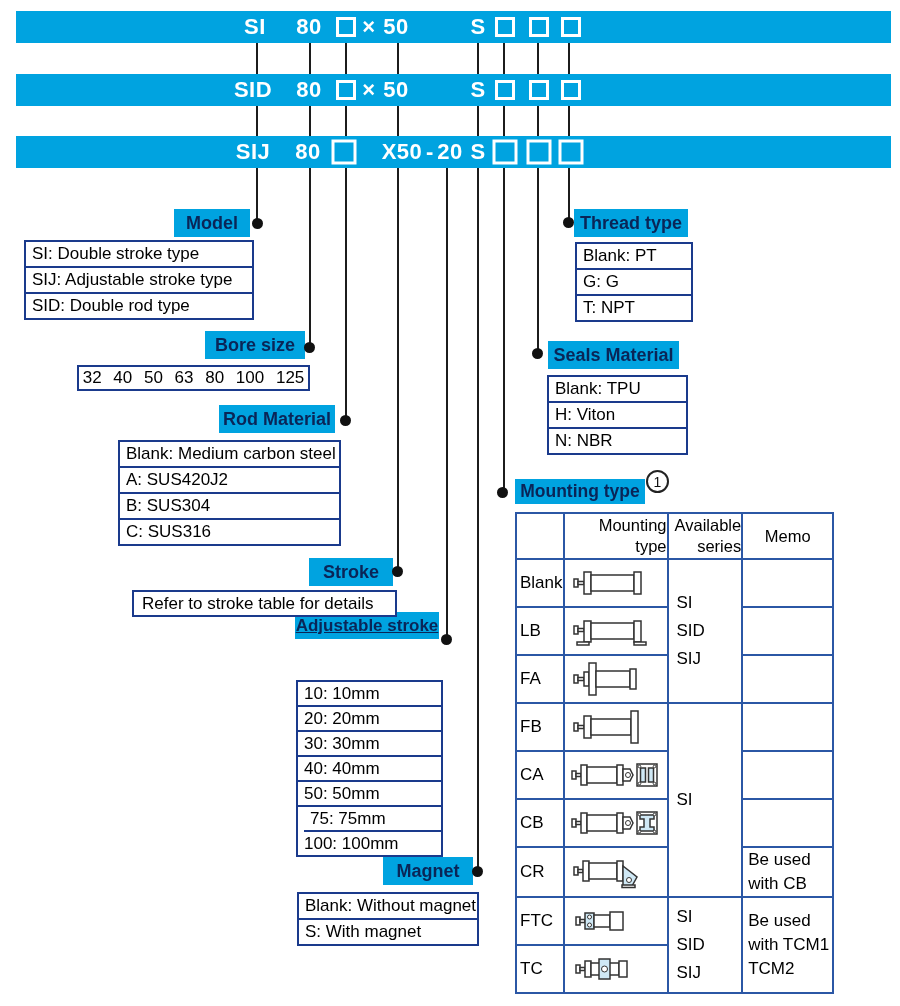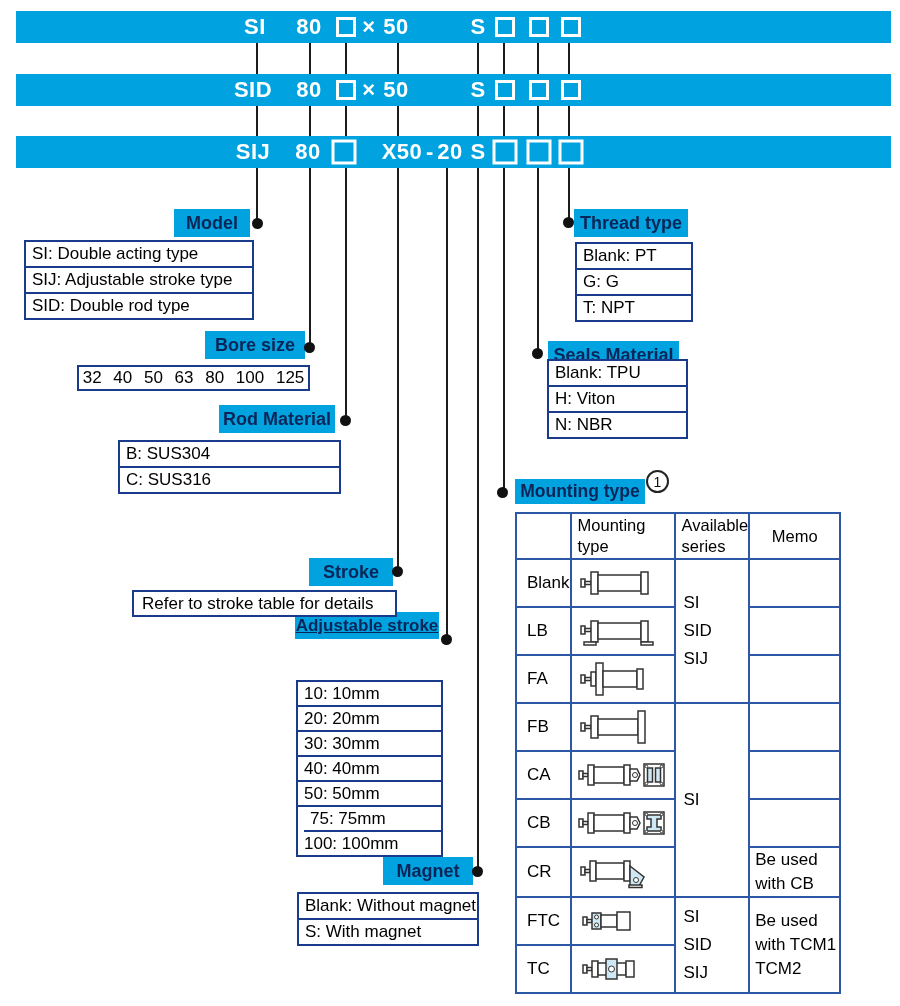--- a/index.html
+++ b/index.html
@@ -35,23 +35,23 @@
             display:flex;align-items:center;justify-content:center;font-size:14px;color:#111;
             background:#fff;z-index:3;}
 
   
   .mt{position:absolute;left:515px;top:512px;border-collapse:collapse;table-layout:fixed;
       background:#fff;z-index:3;}
   .mt th,.mt td{border:2px solid #2b57a5;padding:0;font-weight:400;color:#000;
                 overflow:hidden;}
   .mt thead tr{height:46px;}
   .mt tbody tr{height:48px;}
-  .mt th{font-size:16.5px;text-align:left;padding-left:6px;white-space:pre-line;line-height:21px;vertical-align:middle;}
+  .mt th{font-size:16.5px;text-align:right;padding-left:6px;white-space:pre-line;line-height:21px;vertical-align:middle;}
   .mt th.memo-h{text-align:center;padding-left:0;}
-  .mt td.code{font-size:17px;padding-left:10px;vertical-align:middle;}
+  .mt td.code{font-size:17px;padding-left:3px;vertical-align:middle;}
   .mt td.icon-cell{text-align:center;vertical-align:middle;}
   .mt td.series{font-size:17px;padding-left:8px;vertical-align:middle;white-space:pre-line;line-height:28px;}
   .mt td.memo{font-size:17px;padding-left:5px;vertical-align:middle;white-space:pre-line;line-height:24px;}
 
   
   .cyl{display:inline-block;vertical-align:middle;}
   .cyl .s{fill:#fff;stroke:#333;stroke-width:1.5;}
   .cyl .lb{fill:#cfe8f5;stroke:#333;stroke-width:1.5;}
   .cyl .hole{fill:#fff;stroke:#333;stroke-width:1;}
 </style>
@@ -122,30 +122,32 @@
   <div class="blabel" style="left:219px;top:405px;width:116px;height:28px;">Rod Material</div>
   <div class="blabel" style="left:309px;top:558px;width:84px;height:28px;">Stroke</div>
   <div class="blabel" style="left:295px;top:612px;width:144px;height:27px;font-size:17px;text-decoration:underline;">Adjustable stroke</div>
   <div class="blabel" style="left:383px;top:857px;width:90px;height:28px;">Magnet</div>
   <div class="blabel" style="left:574px;top:209px;width:114px;height:28px;">Thread type</div>
   <div class="blabel" style="left:548px;top:341px;width:131px;height:28px;">Seals Material</div>
   <div class="blabel" style="left:515px;top:479px;width:130px;height:25px;font-size:17.5px;">Mounting type</div>
   <div class="footnote" style="left:646px;top:470px;">1</div>
 
   <div class="listbox" style="left:24px;top:240px;width:226px;">
-    <div class="row">SI: Double acting type</div>
+    <div class="row">SI: Double stroke type</div>
     <div class="row">SIJ: Adjustable stroke type</div>
     <div class="row">SID: Double rod type</div>
   </div>
 
   <div class="listbox single center-row" style="left:77px;top:365px;width:229px;">
     <div class="row" style="height:22px;">32 40 50 63 80 100 125</div>
   </div>
 
   <div class="listbox" style="left:118px;top:440px;width:219px;">
+    <div class="row">Blank: Medium carbon steel</div>
+    <div class="row">A: SUS420J2</div>
     <div class="row">B: SUS304</div>
     <div class="row">C: SUS316</div>
   </div>
 
   <div class="listbox single" style="left:132px;top:590px;width:261px;">
     <div class="row" style="height:23px;padding-left:8px;">Refer to stroke table for details</div>
   </div>
 
   <div class="listbox" style="left:296px;top:680px;width:143px;">
     <div class="row" style="height:23px;">10: 10mm</div>
@@ -161,21 +163,21 @@
     <div class="row">Blank: Without magnet</div>
     <div class="row">S: With magnet</div>
   </div>
 
   <div class="listbox" style="left:575px;top:242px;width:114px;">
     <div class="row">Blank: PT</div>
     <div class="row">G: G</div>
     <div class="row">T: NPT</div>
   </div>
 
-  <div class="listbox" style="left:547px;top:359px;width:137px;">
+  <div class="listbox" style="left:547px;top:375px;width:137px;">
     <div class="row">Blank: TPU</div>
     <div class="row">H: Viton</div>
     <div class="row">N: NBR</div>
   </div>
 
   <table class="mt">
     <colgroup>
         <col style="width:46px;">
         <col style="width:104px;">
         <col style="width:71px;">

